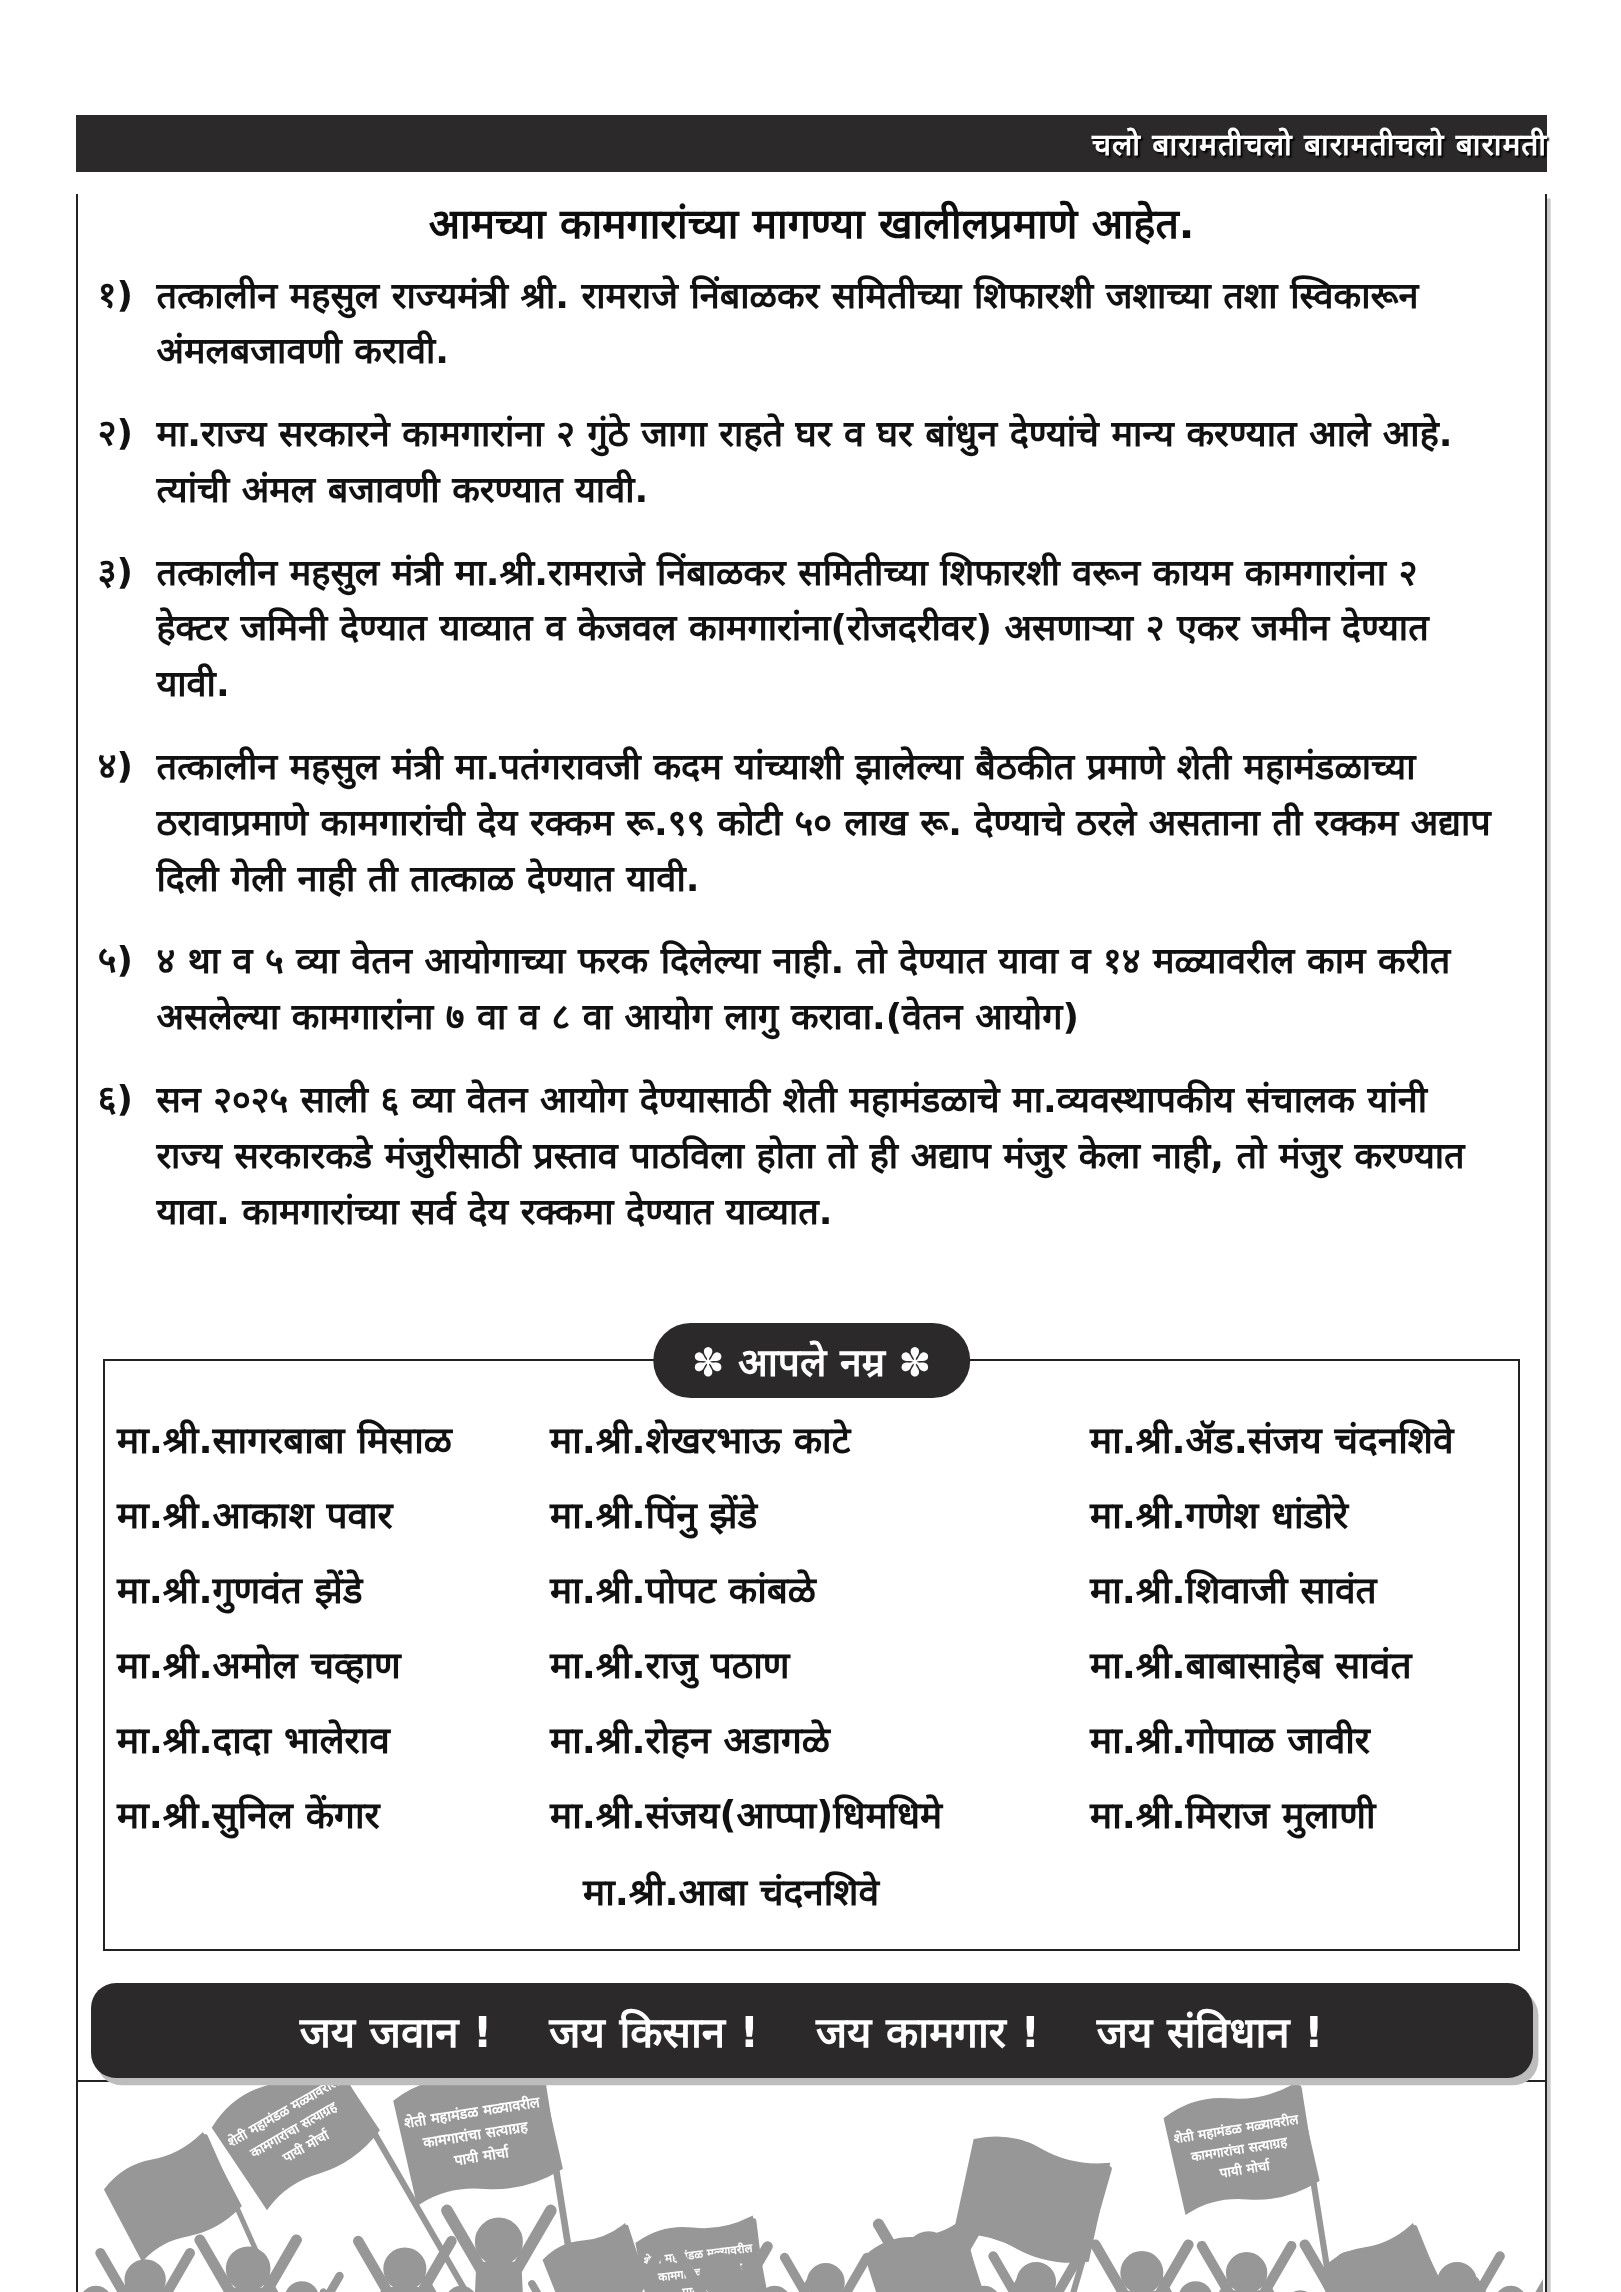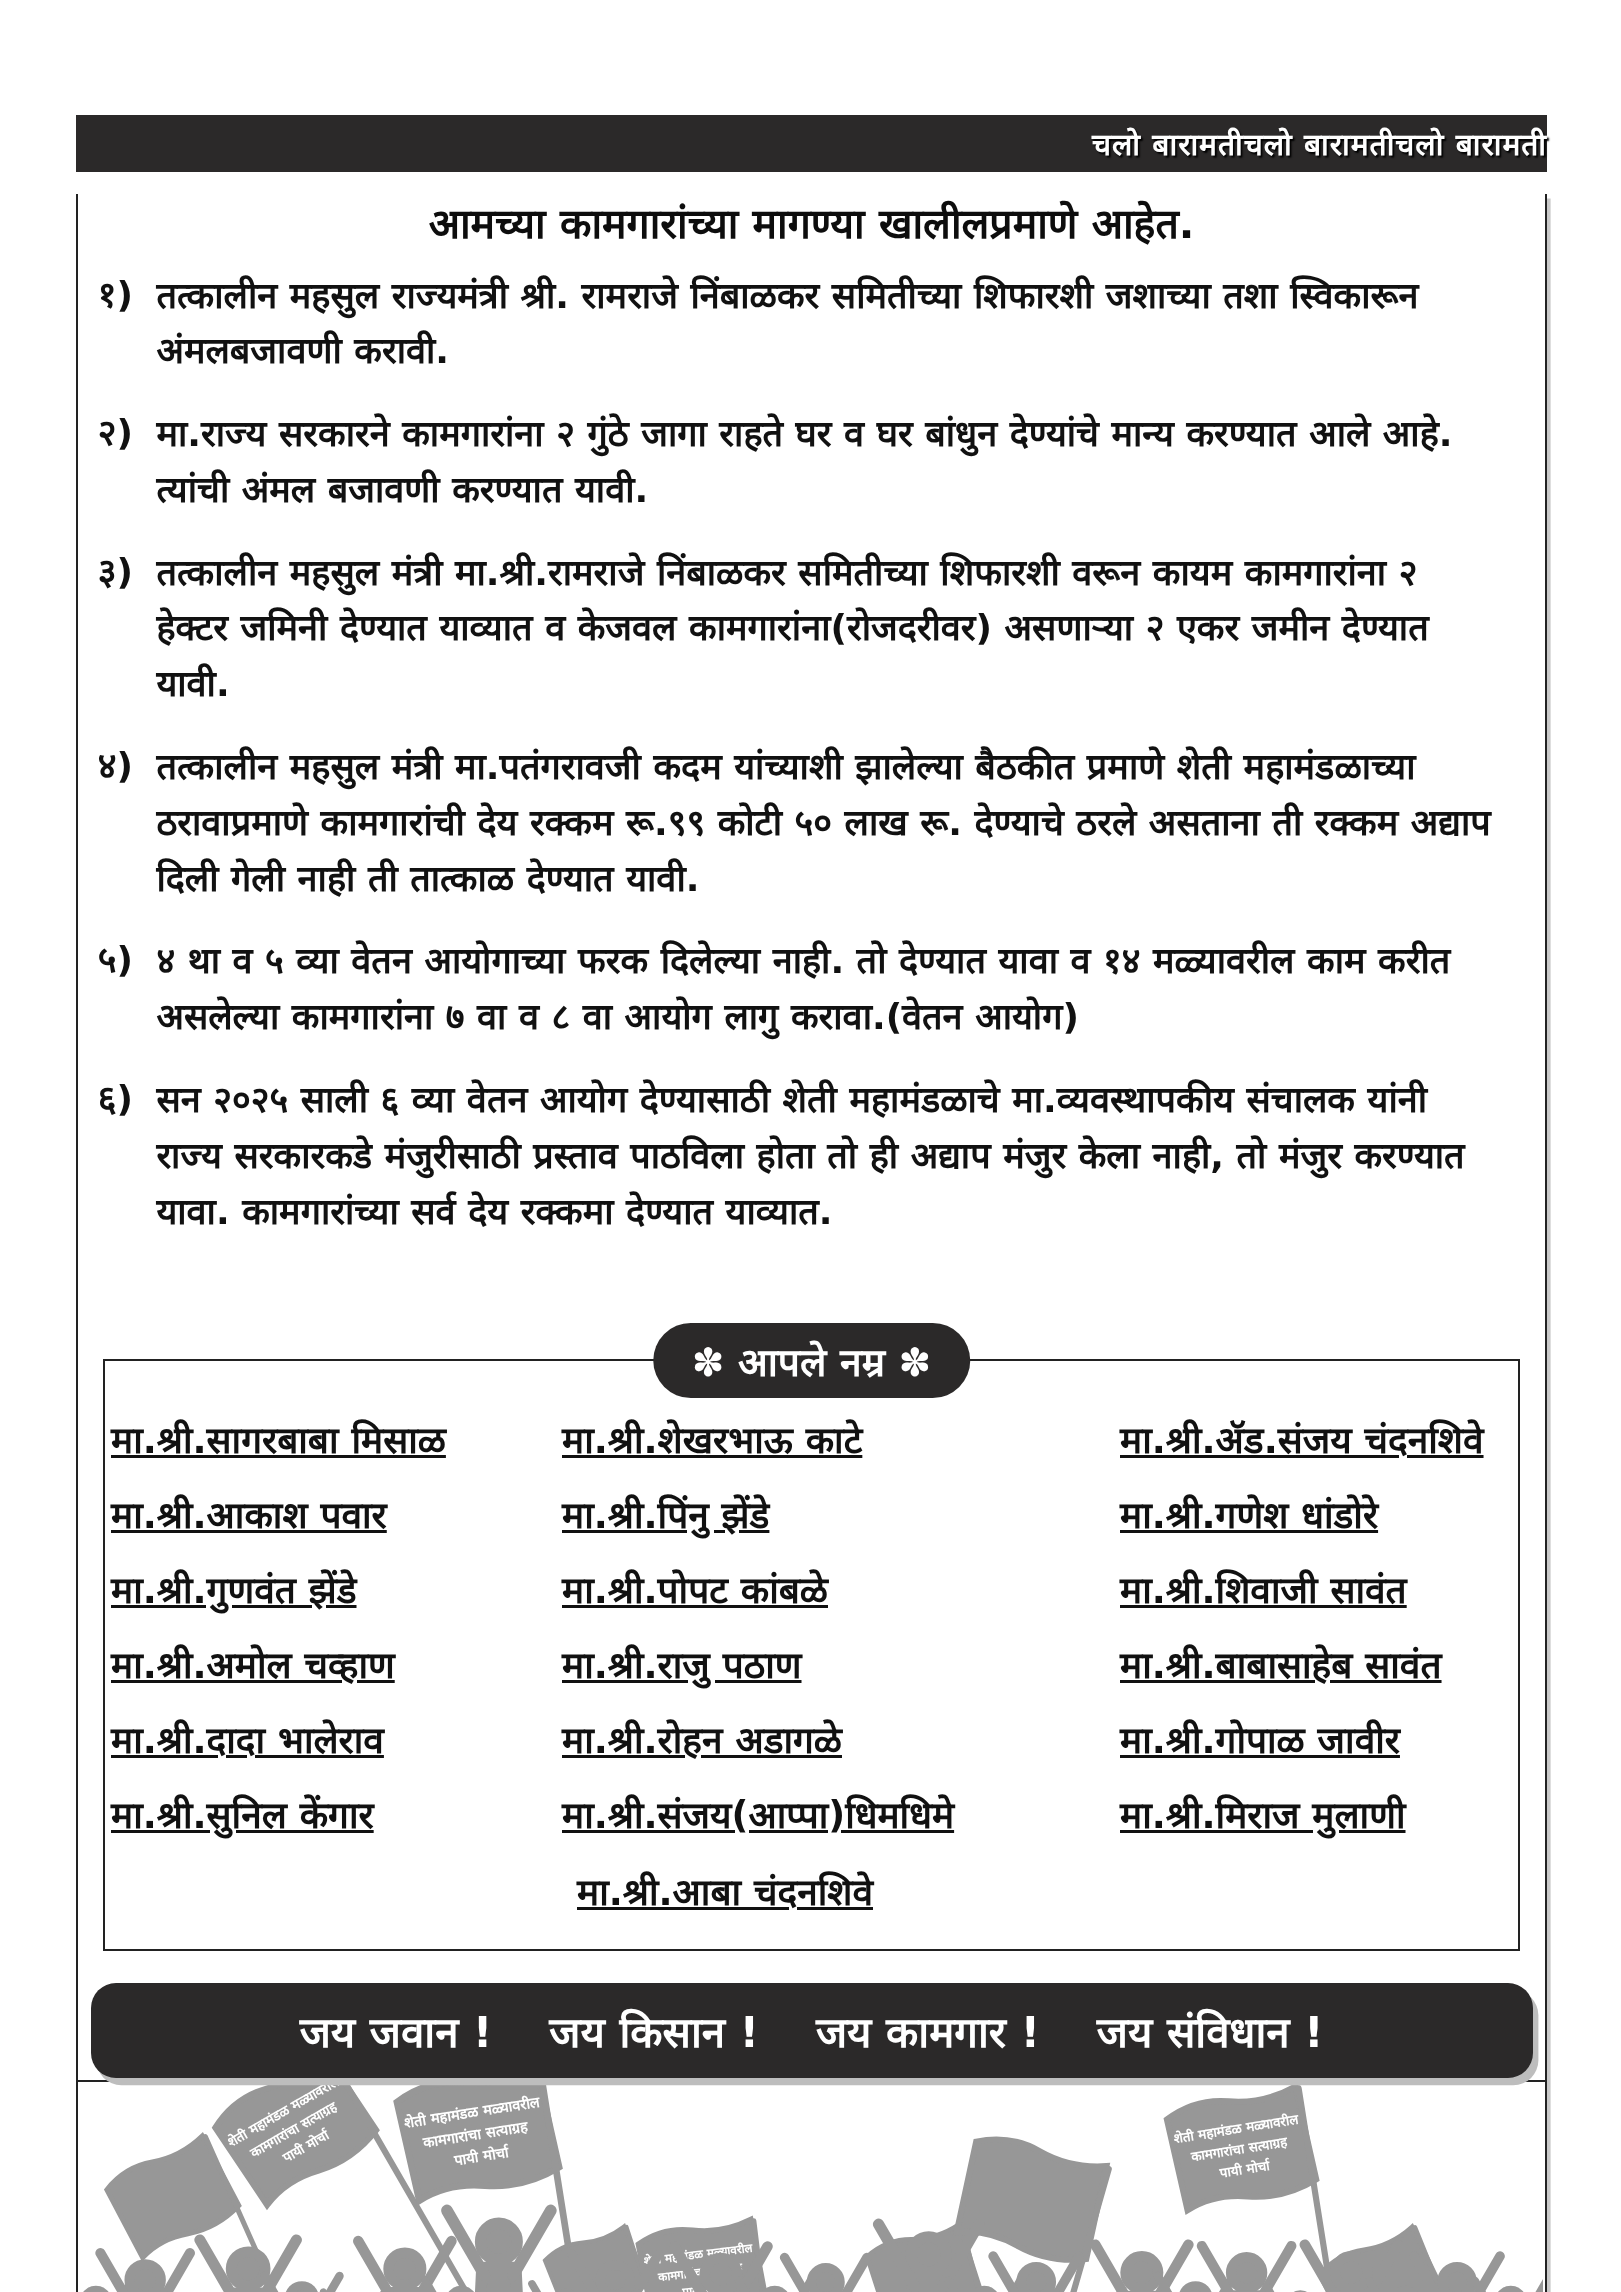--- a/index.html
+++ b/index.html
@@ -27,29 +27,28 @@
     margin:21.5px 9px 9px 9px;text-align:center;
     font-size:41px;font-weight:900;color:#0d0d0d;letter-spacing:0px;
   }
   .demands{padding:9px 49px 16px 19.7px;}
   .demand{display:flex;gap:10.7px;margin-bottom:27px;}
   .demand .num{flex:0 0 48px;font-size:36px;font-weight:700;line-height:1.5;}
   .demand .txt{font-size:36px;font-weight:700;line-height:1.55;}
   
   .names-box{
     position:relative;margin:77px 25px 0 25px;border:2.7px solid #222;
-    padding:52px 18px 27px 6px;
-    text-decoration:underline;
+    padding:52px 18px 27px 12px;
   }
   .badge{
     position:absolute;top:-38px;left:50%;transform:translateX(-50%);
     background:#2b2929;color:#fff;border-radius:39px;
     padding:10.7px 39px;font-size:39px;font-weight:900;white-space:nowrap;
   }
-  .names-grid{display:grid;grid-template-columns:430px 537px 1fr;column-gap:21px;}
+  .names-grid{display:grid;grid-template-columns:430px 537px 1fr;column-gap:3px;}
   .name{font-size:37px;font-weight:800;margin-bottom:24px;white-space:nowrap;}
   .extra-name{
     font-size:37px;font-weight:800;margin:1.8px 0 5.4px 466px;white-space:nowrap;
   }
   
   .slogan-bar{
     margin:32px 12.5px 0 12.5px;background:#2b2929;border-radius:25px;
     height:95px;display:flex;align-items:center;justify-content:center;gap:57px;
     box-shadow:5.4px 7.2px 0 #bdbdbd;position:relative;z-index:2;
   }

